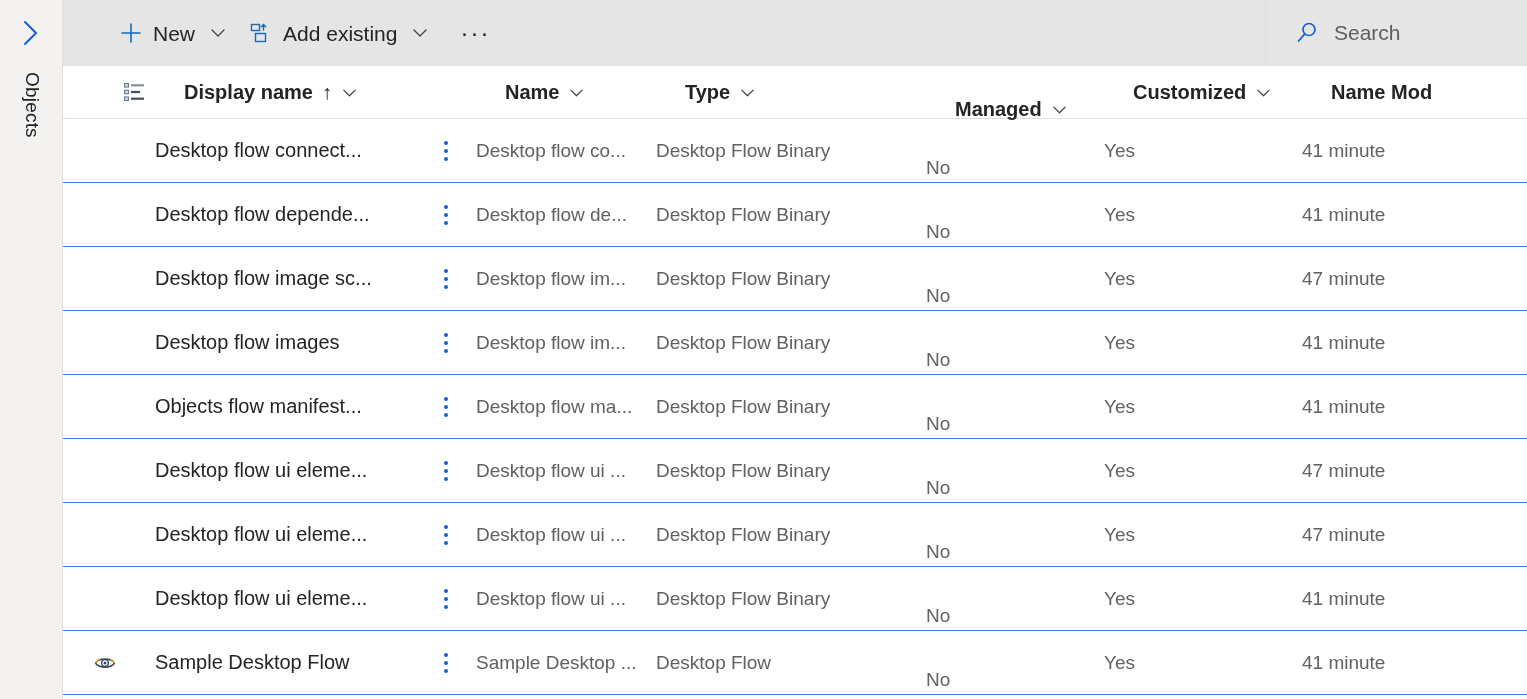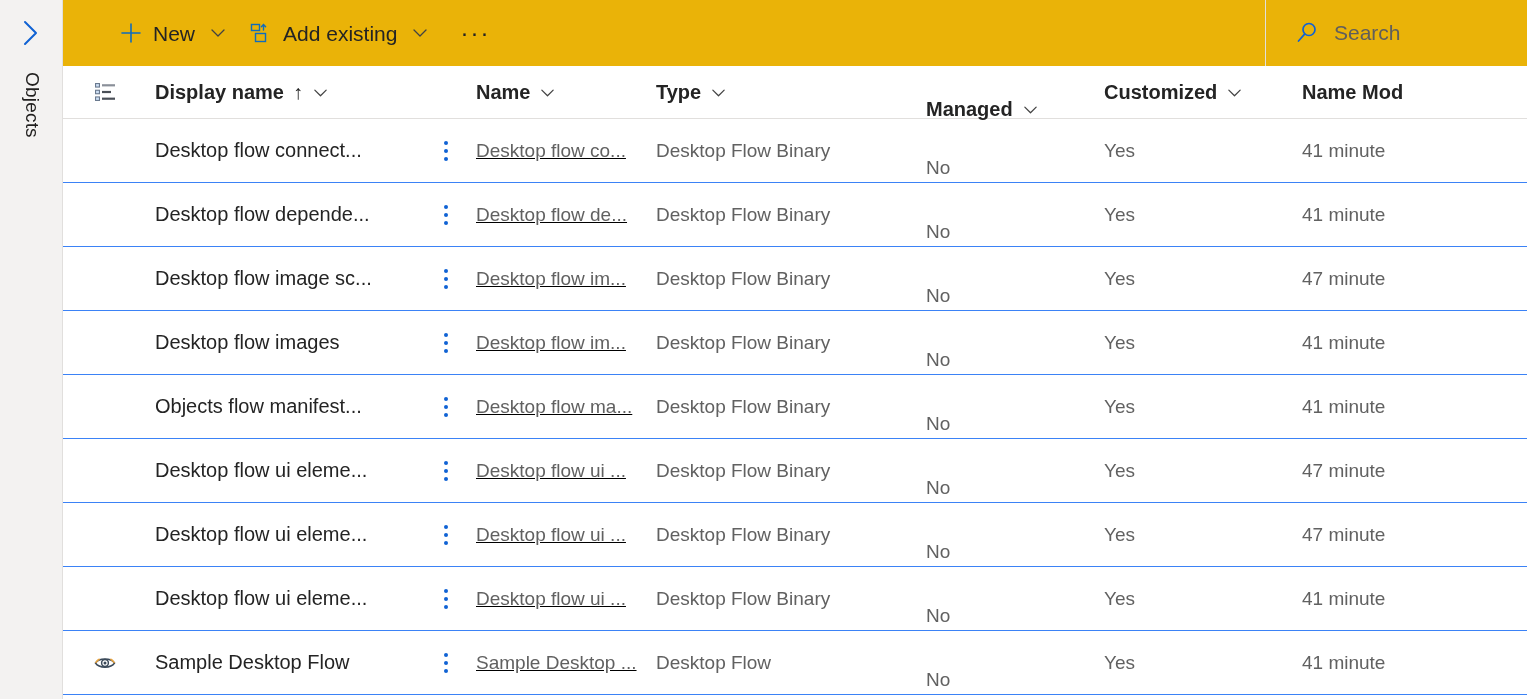--- a/index.html
+++ b/index.html
@@ -64,21 +64,21 @@
     display: flex;
     flex-direction: column;
     min-width: 0;
     position: relative;
   }
 
   
   .commandbar {
     height: 66px;
     flex: 0 0 66px;
-    background: #eab308;
+    background: #e5e5e5;
     display: flex;
     align-items: center;
     position: relative;
   }
   .cmd-left {
     display: flex;
     align-items: center;
     height: 100%;
     padding-left: 46px;
     flex: 1 1 auto;
@@ -168,30 +168,31 @@
   .row {
     display: flex;
     align-items: center;
     width: 100%;
     min-width: 0;
     border-bottom: 1px solid #3b82f6;
   }
   .row-header {
     height: 53px;
     border-bottom: 1px solid #e1dfdd;
+    padding-left: 29px;
   }
   .row-data {
     height: 64px;
   }
 
   
   .c-icon   { flex: 0 0 83px; display: flex; align-items: center; justify-content: center; }
   .c-disp   { flex: 0 0 270px; padding-left: 9px; min-width: 0; }
   .c-menu   { flex: 0 0 60px; display: flex; align-items: center; justify-content: center; }
-  .c-name   { flex: 0 0 180px; padding-left: 0px; min-width: 0; text-decoration: underline; }
+  .c-name   { flex: 0 0 180px; padding-left: 0px; min-width: 0; }
   .c-type   { flex: 0 0 270px; padding-left: 0px; min-width: 0; }
   .c-mng    { flex: 0 0 178px; padding-left: 0px; min-width: 0; margin-top: 34px; }
   .c-cust   { flex: 0 0 198px; padding-left: 0px; min-width: 0; }
   .c-last   { flex: 0 0 200px; padding-left: 0px; min-width: 0; }
 
   .hdr-text {
     display: inline-flex;
     align-items: center;
     font-size: 20px;
     color: #242424;

